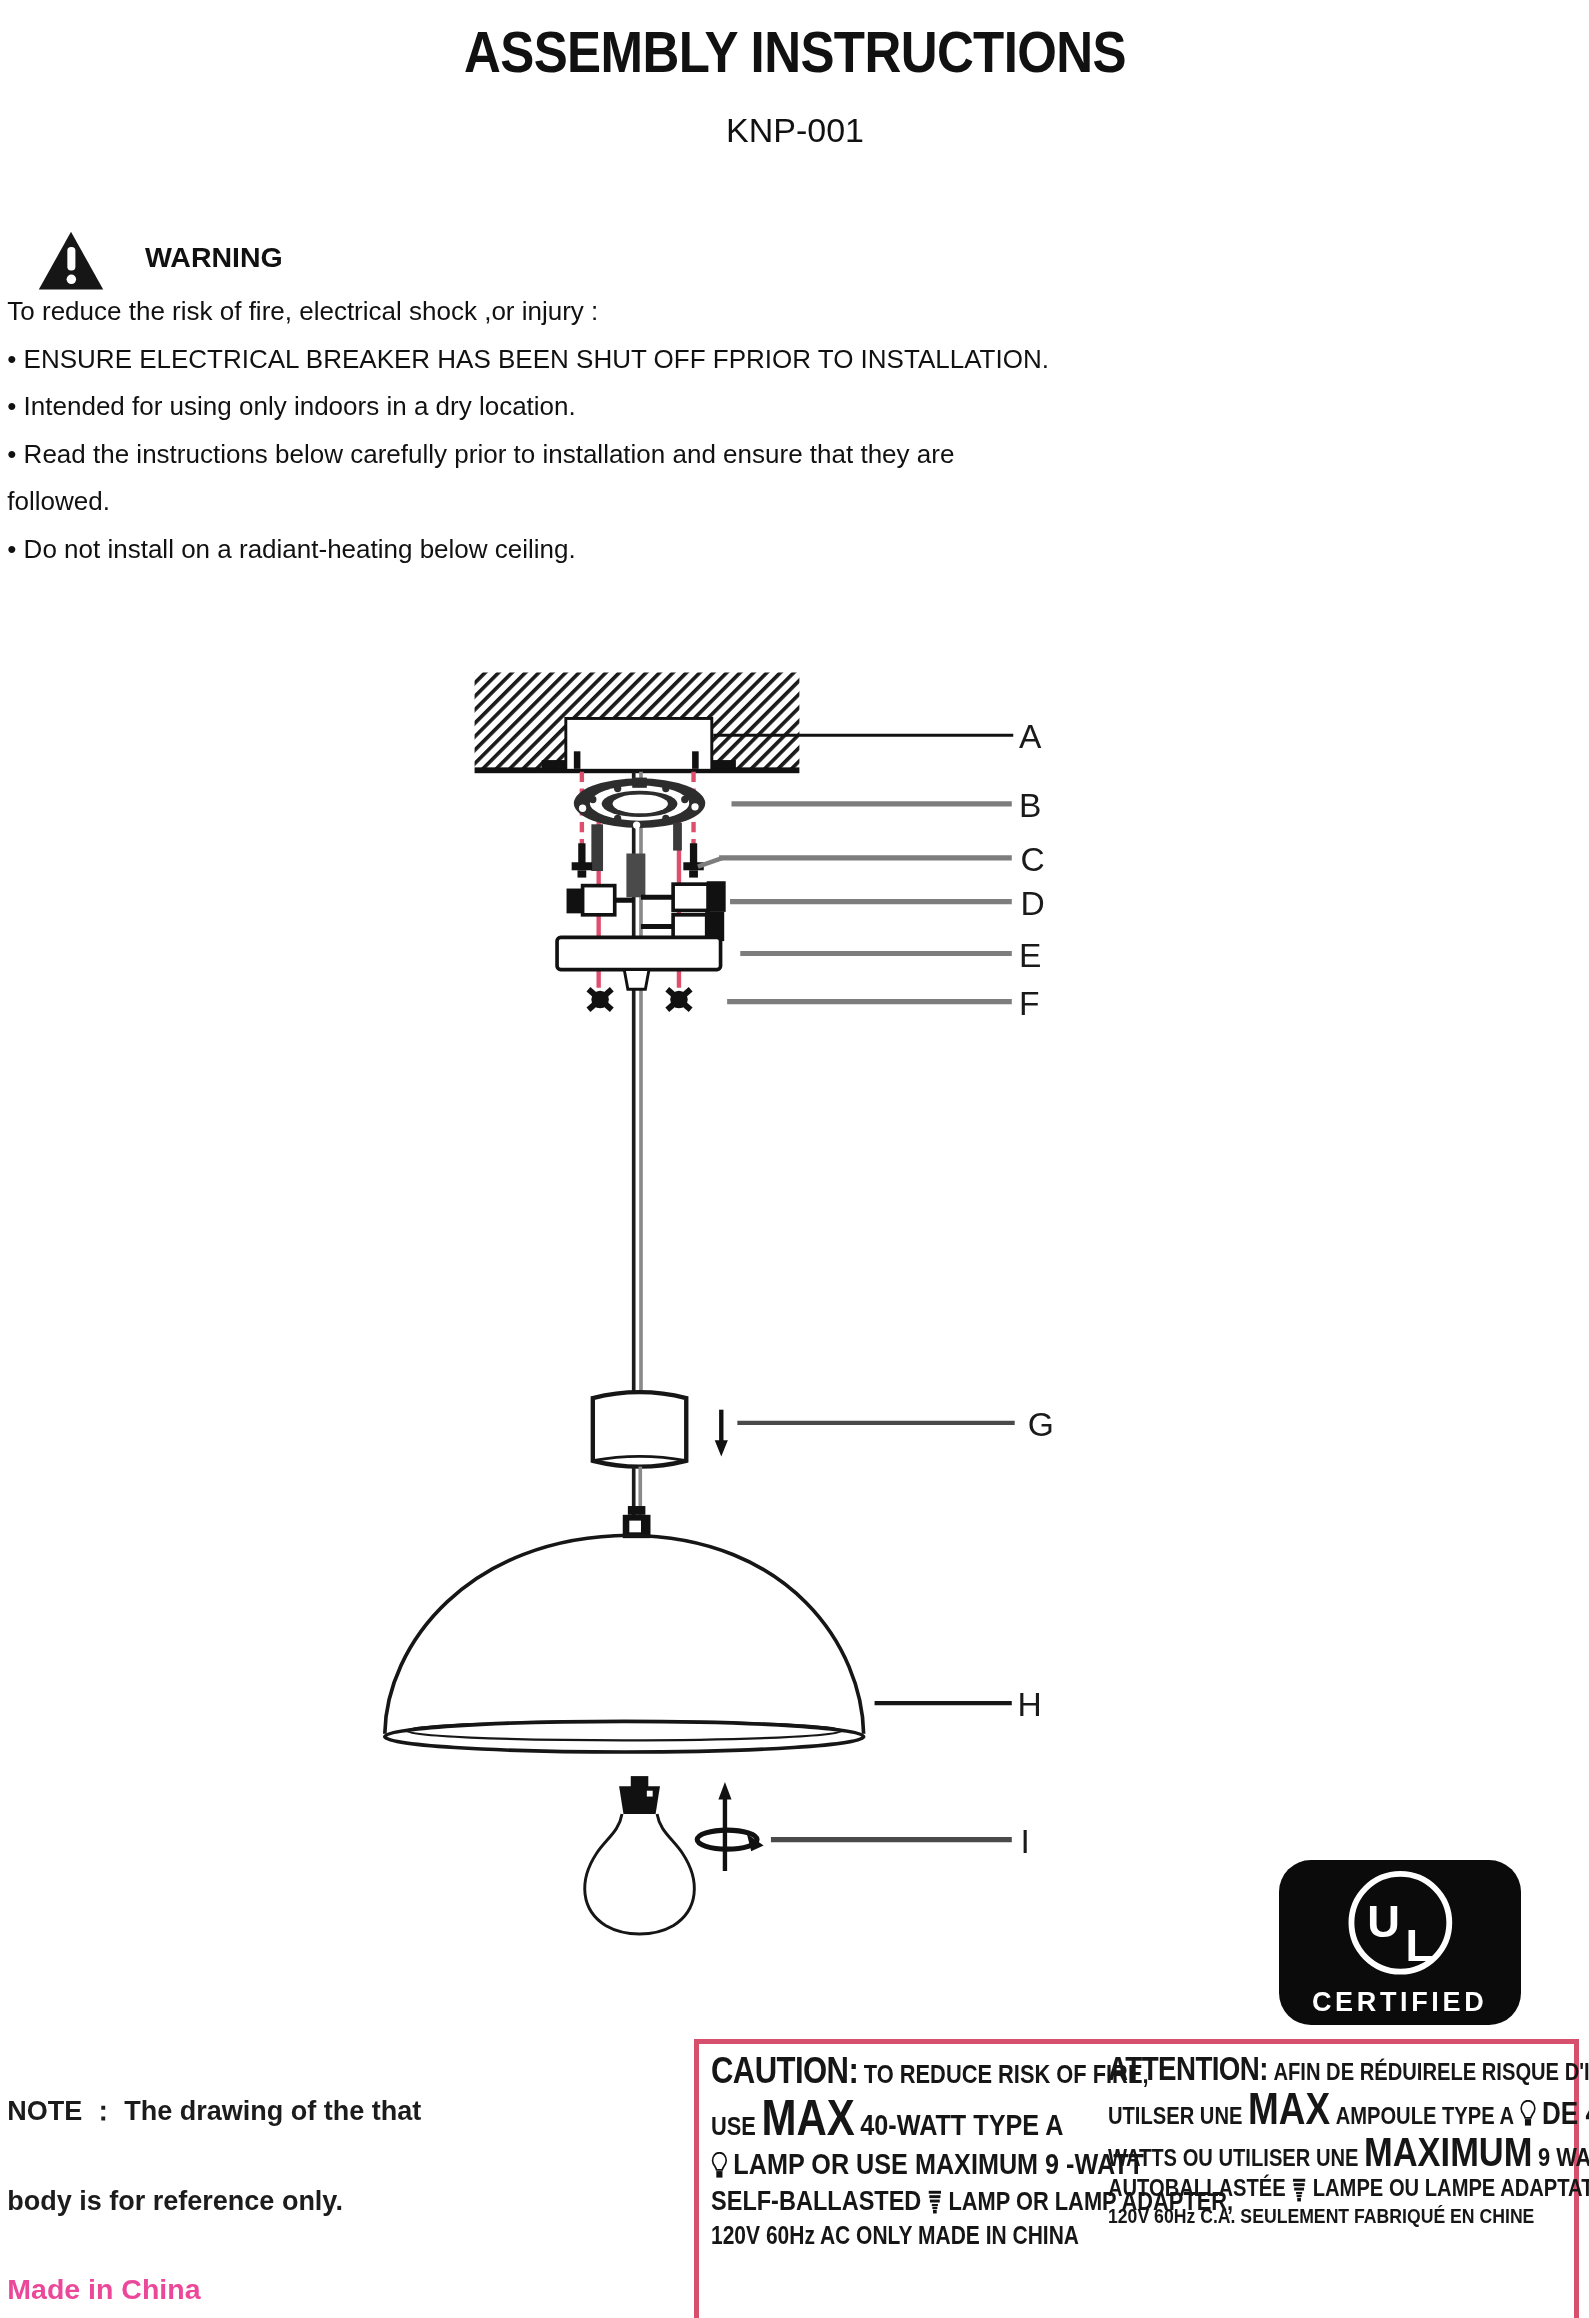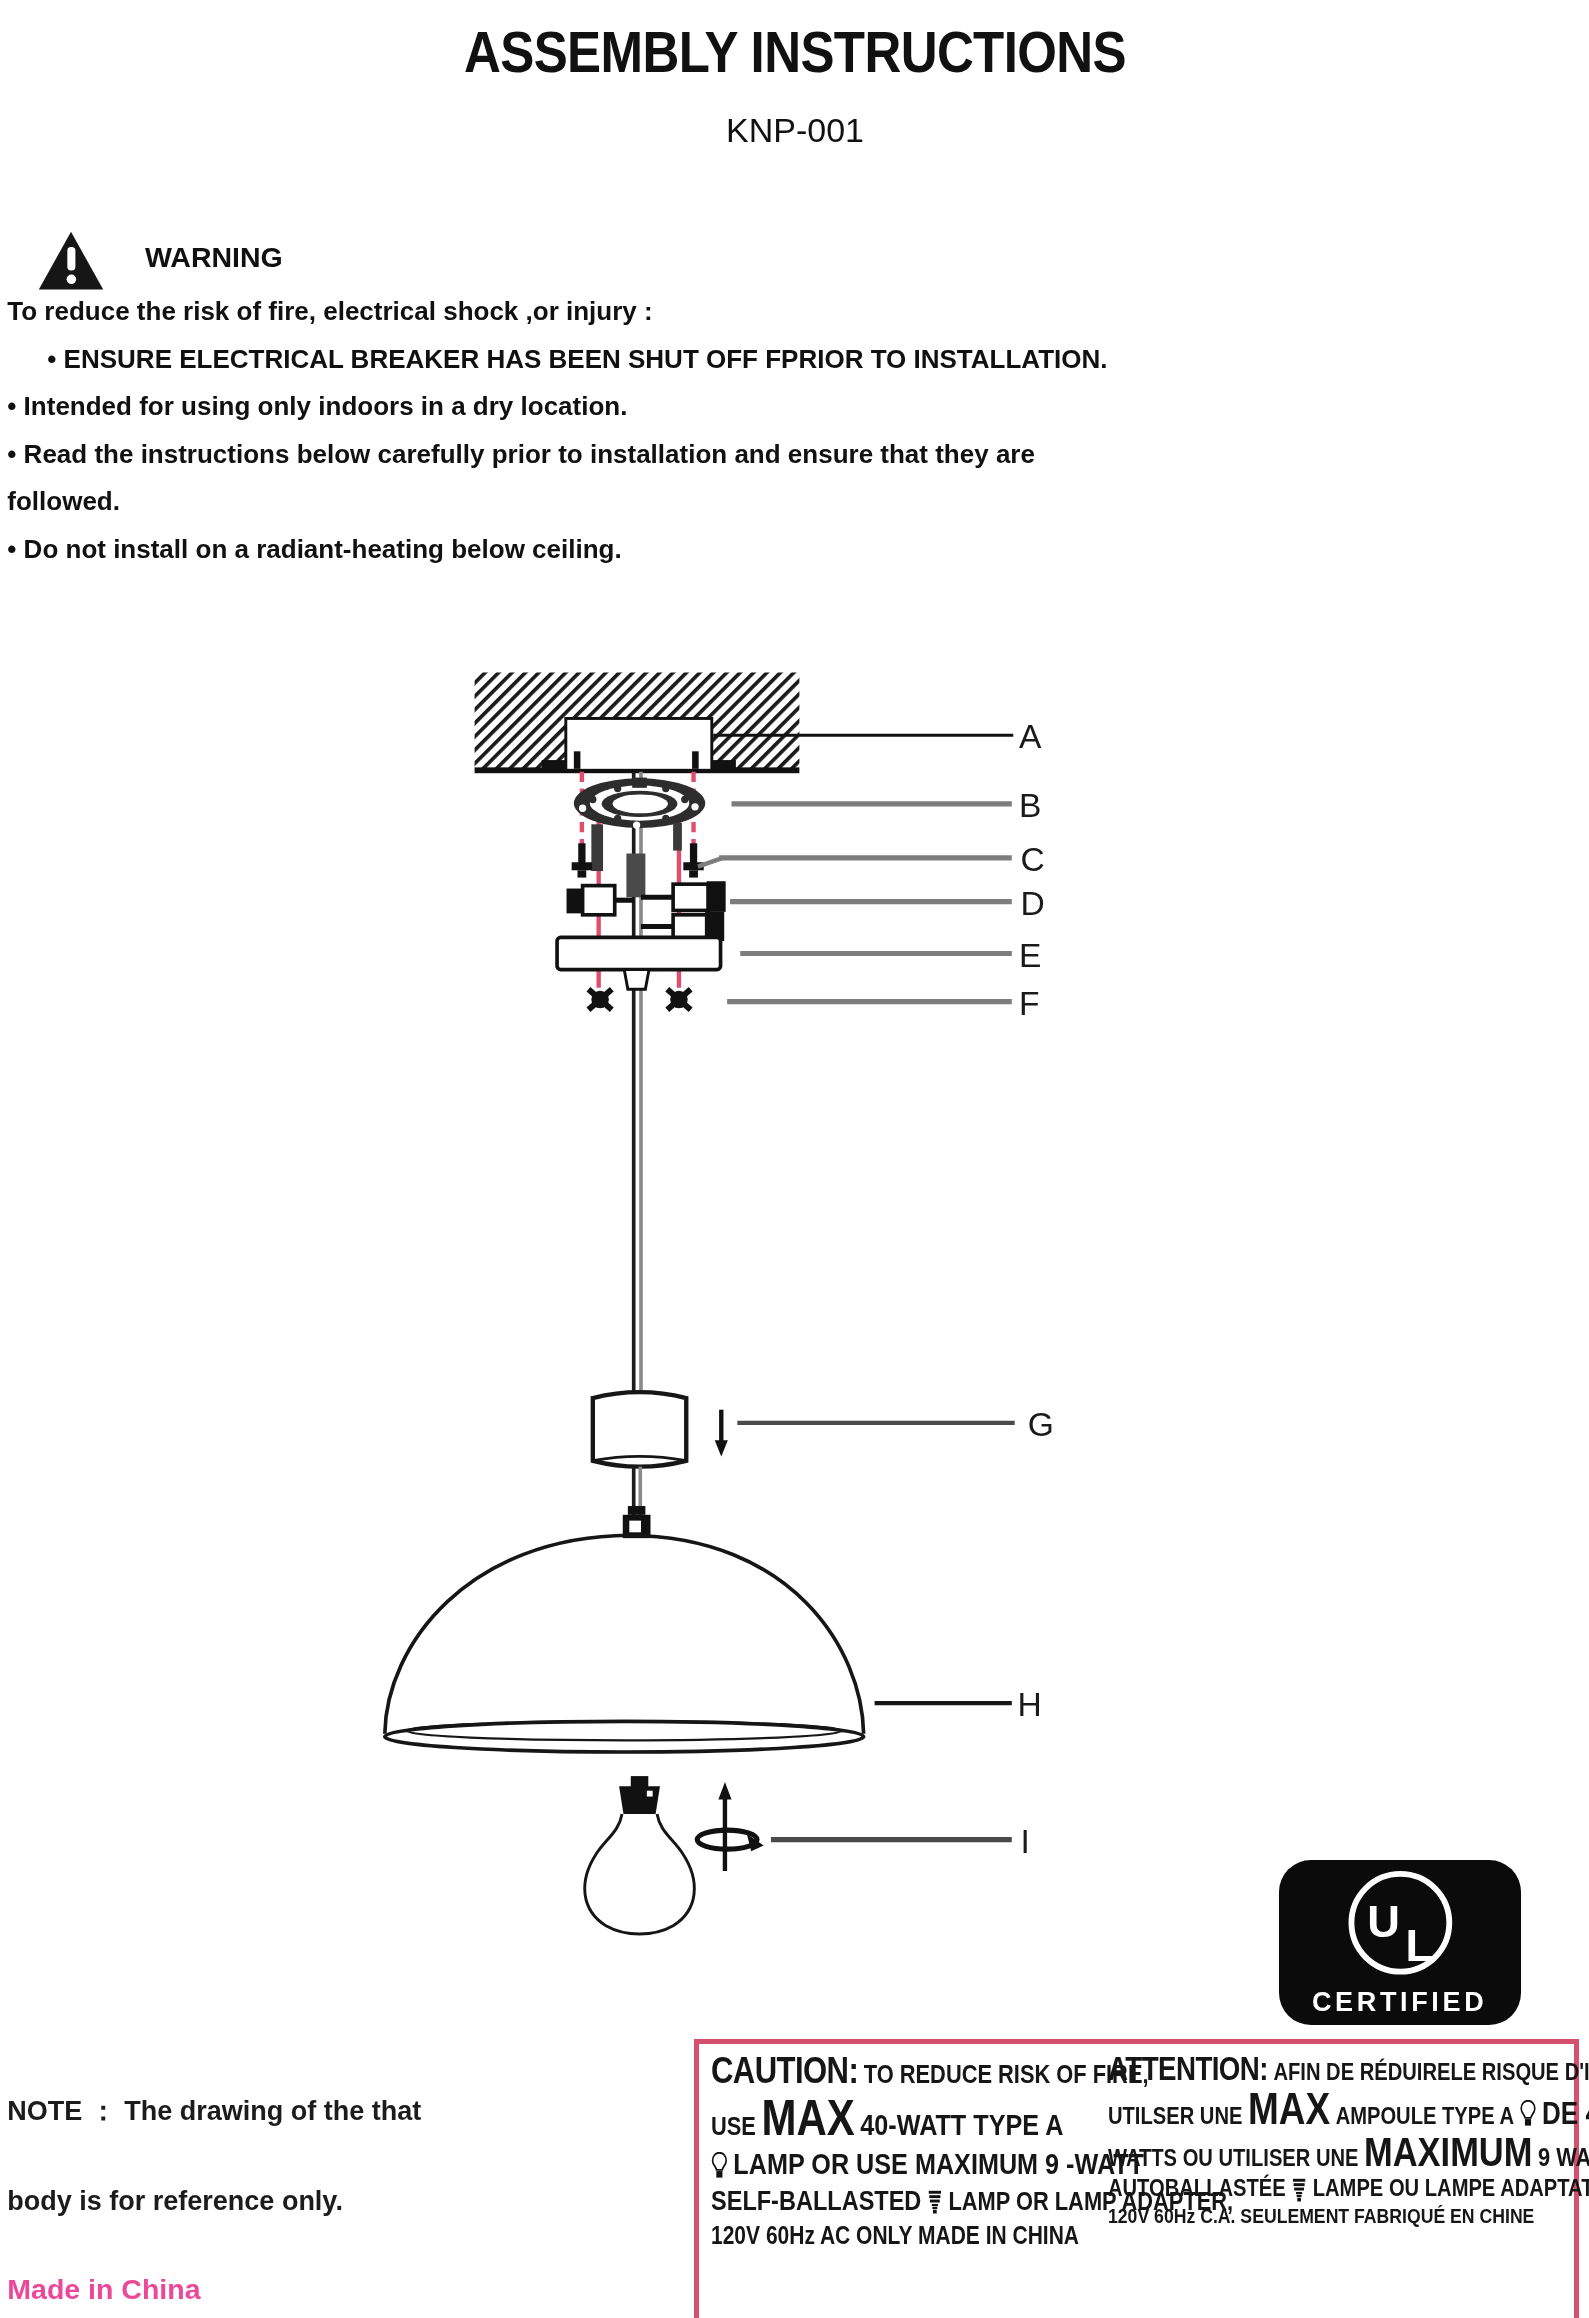--- a/index.html
+++ b/index.html
@@ -15,23 +15,23 @@
     font-size:58px; font-weight:bold; transform:scaleX(0.88); letter-spacing:-0.7px;
     white-space:nowrap;
   }
   .model {
     top:111px; left:0; width:100%; text-align:center;
     font-size:34px; font-weight:normal;
   }
 
   .warn-tri { top:231px; left:38px; }
   .warn-head { top:241px; left:145px; font-size:28.5px; font-weight:bold; }
-  .wline { left:7.3px; font-size:26px; font-weight:bold; white-space:nowrap; }
+  .wline { left:7.3px; font-size:26px; font-weight:normal; white-space:nowrap; }
   .w-intro { top:296px; }
-  .w-b1 { top:344px;margin-left:40px; }
+  .w-b1 { top:344px; }
   .w-b2 { top:391px; }
   .w-b3 { top:439px;text-align:right; }
   .w-b3c{ top:486px; }
   .w-b4 { top:534px; }
 
   .diagram { top:643px; left:314px; }
 
   .ul-badge {
     top:1860px; left:1279px; width:242px; height:165px;
     background:#0b0b0b; border-radius:32px;

